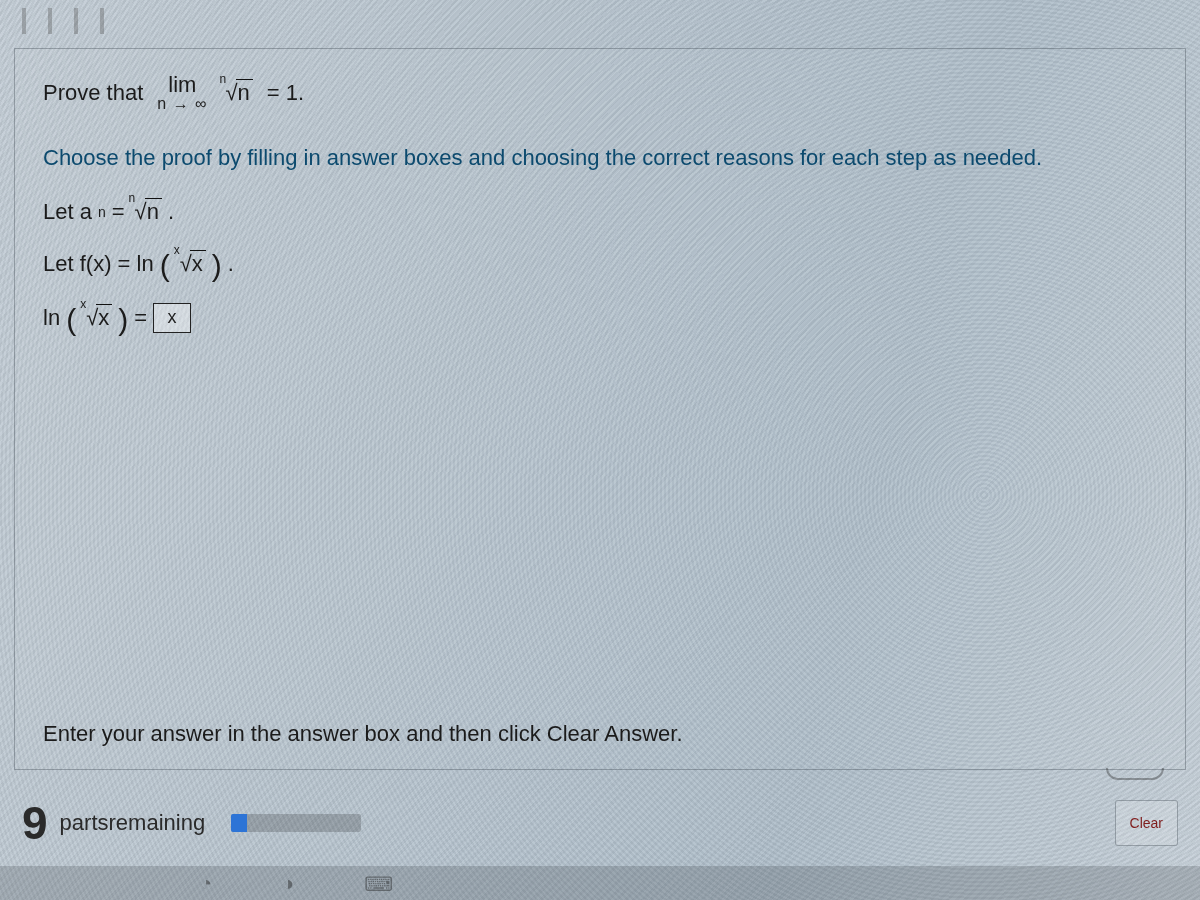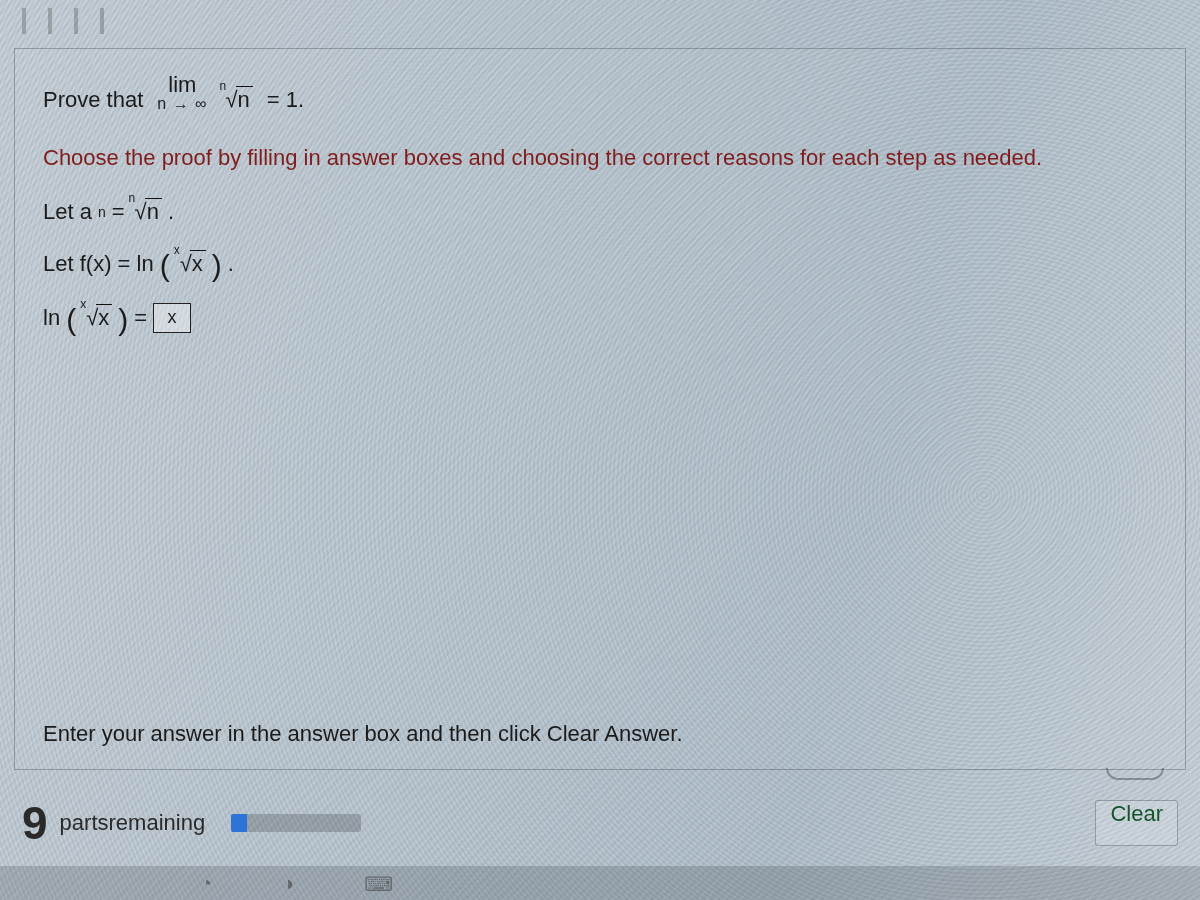--- a/index.html
+++ b/index.html
@@ -37,21 +37,21 @@
     padding: 24px 28px 24px 28px;
     box-sizing: border-box;
     background: rgba(255,255,255,0.02);
   }
 
   .question-line {
     font-size: 22px;
     color: #1b1b1b;
     margin-bottom: 4px;
     display: flex;
-    align-items: flex-end;
+    align-items: center;
     gap: 14px;
     flex-wrap: wrap;
   }
 
   .limit-wrap {
     display: inline-flex;
     flex-direction: column;
     align-items: center;
     line-height: 1.05;
   }
@@ -73,21 +73,21 @@
     border-top: 1.4px solid #111;
     padding: 0 3px 0 2px;
   }
   .surd {
     font-size: 22px;
     margin-right: -2px;
   }
 
   .para {
     font-size: 22px;
-    color: #7f1d1d;
+    color: #0c4a6e;
     margin-top: 30px;
     line-height: 1.35;
   }
 
   .step {
     font-size: 22px;
     color: #1b1b1b;
     margin-top: 26px;
     display: flex;
     align-items: center;
@@ -166,29 +166,29 @@
     margin-left: 14px;
   }
   .progress-fill {
     position: absolute;
     top: 0; left: 0; bottom: 0;
     width: 12%;
     background: #2d74d6;
   }
 
   .clear-btn {
-    font-size: 22px;
-    color: #14532d;
+    font-size: 14px;
+    color: #7f1d1d;
     background: rgba(255,255,255,0.15);
     border: 1px solid rgba(80,90,100,0.45);
     border-radius: 3px;
     height: 44px;
     padding: 0 14px;
     display: flex;
-    align-items: flex-start;
+    align-items: center;
     cursor: pointer;
   }
 
   .top-dots {
     position: absolute;
     top: 8px;
     left: 22px;
     display: flex;
     gap: 22px;
     opacity: 0.35;

